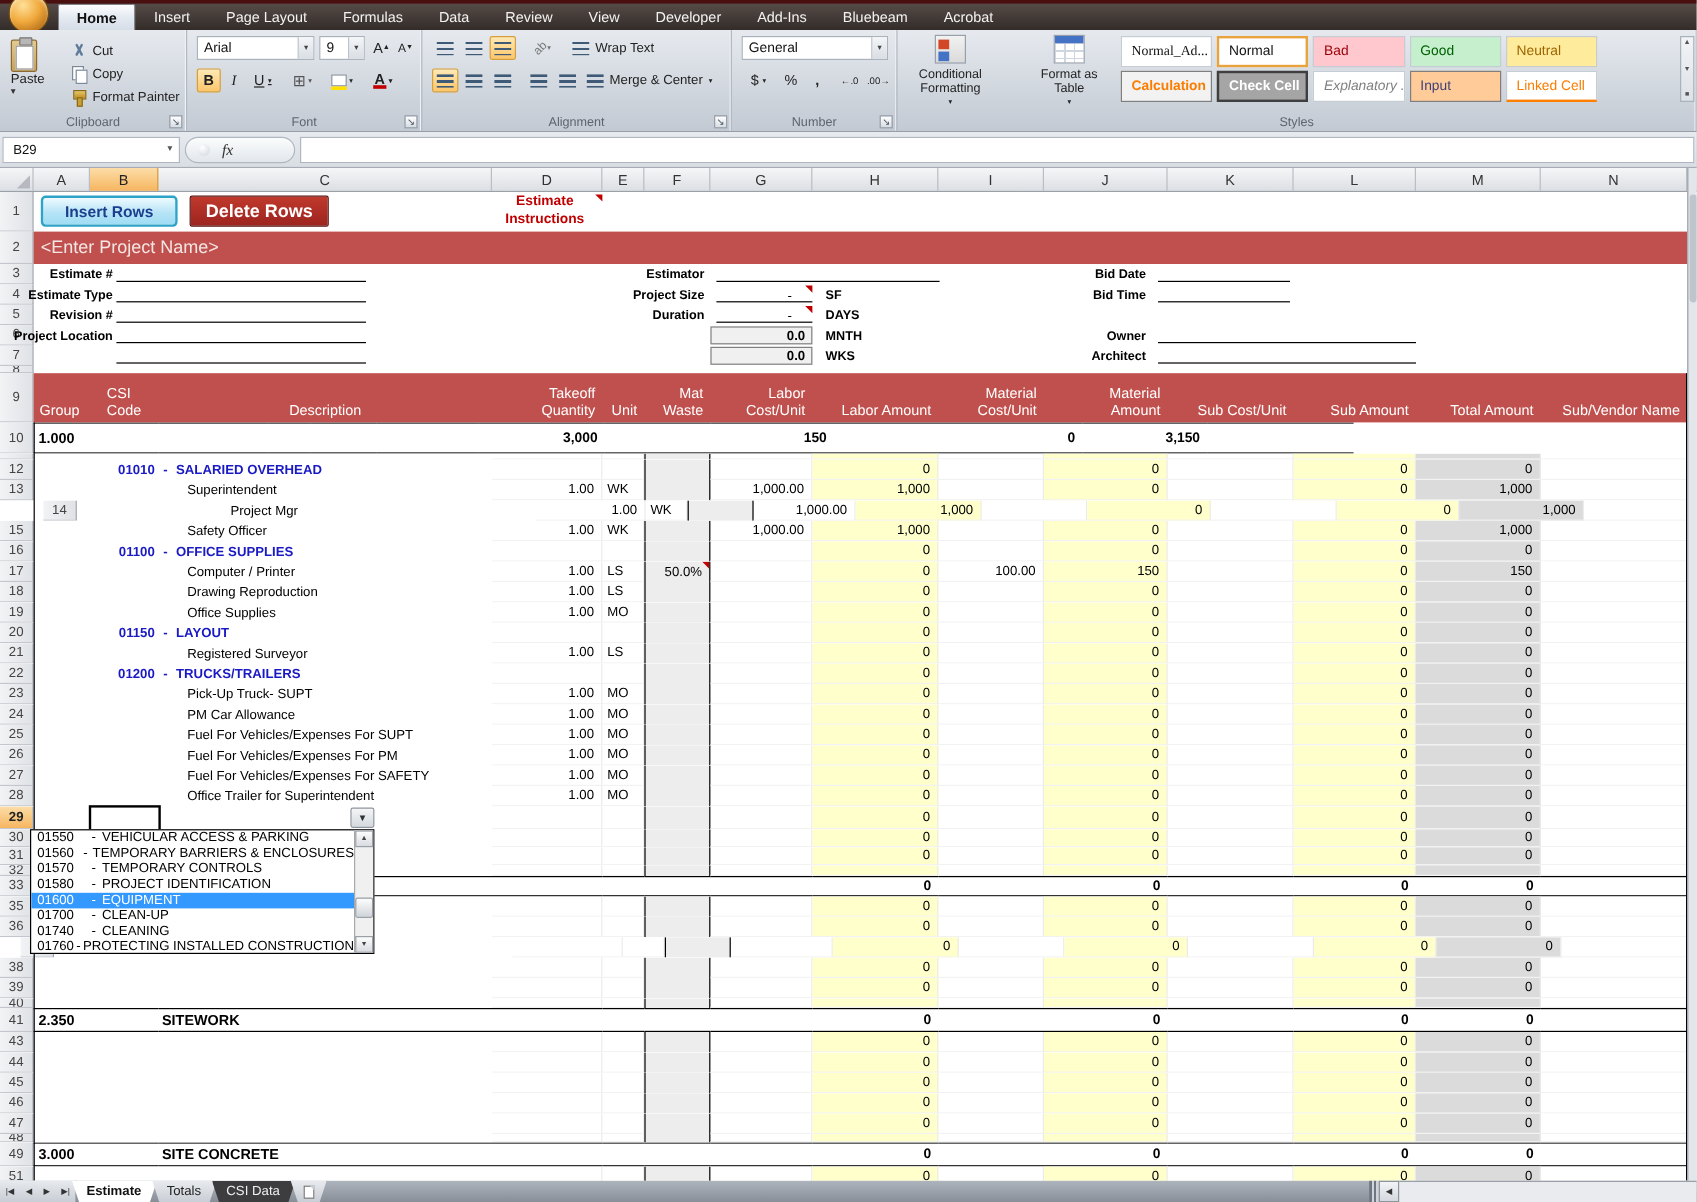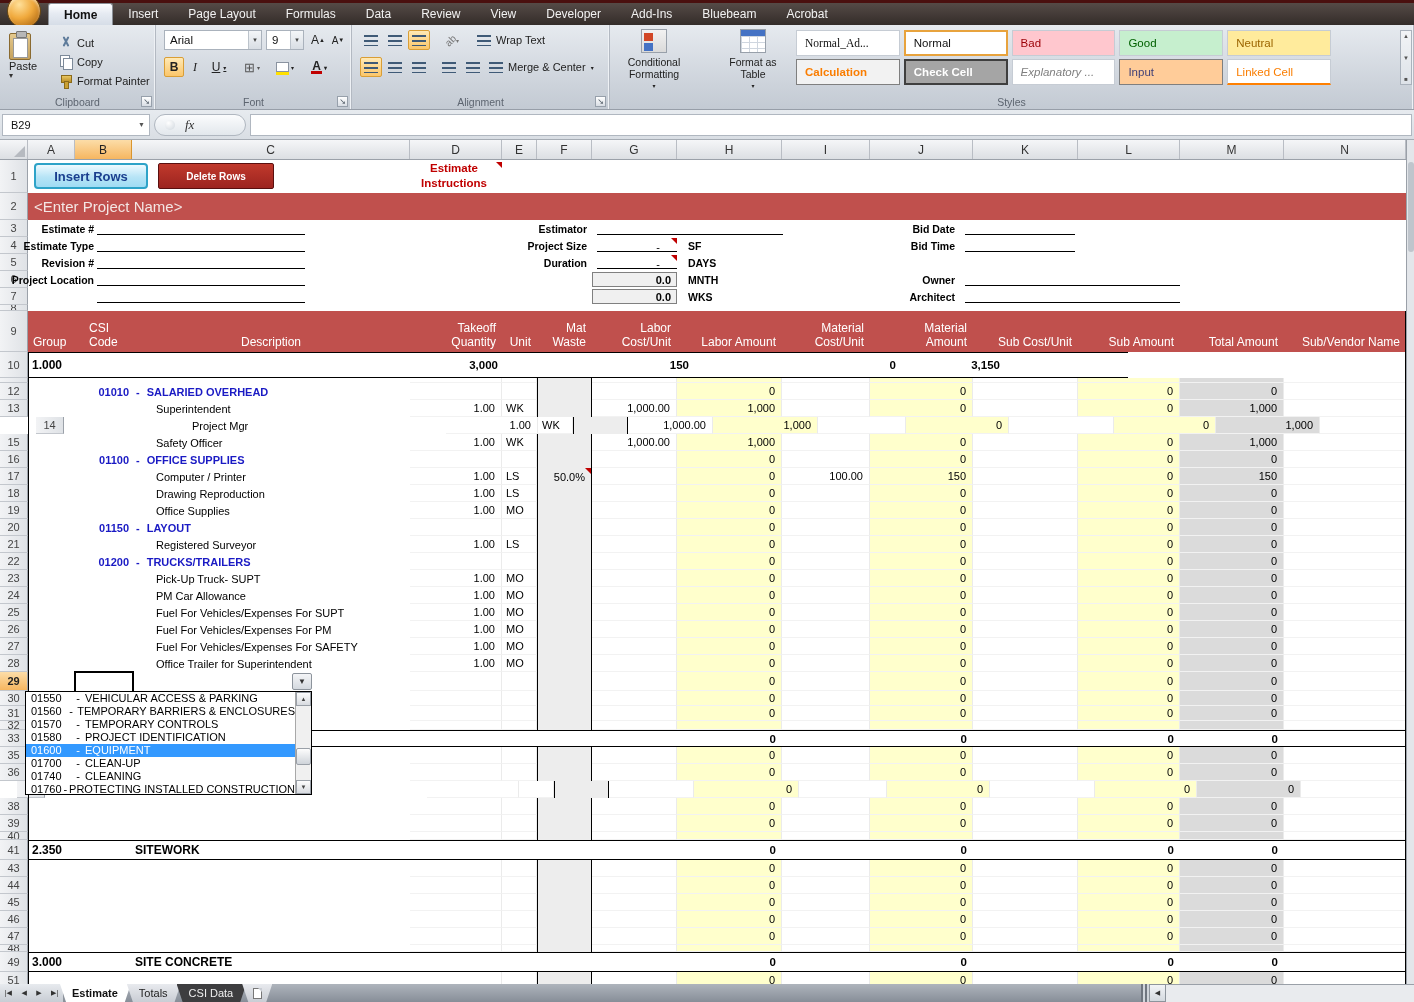--- a/index.html
+++ b/index.html
@@ -94,21 +94,21 @@
   .bt{border-top:1px solid #000}.bb{border-bottom:1px solid #000}
   .codetx{justify-content:flex-end;padding-right:3px;color:#1a1ac4;font-weight:bold}
   .secdesc{color:#1a1ac4;font-weight:bold;padding-left:4px;gap:7px}
   .detdesc{padding-left:24px}
   .gta{font-weight:bold;font-size:12px;padding-left:4px}
   .gtc{font-weight:bold;font-size:12px;padding-left:3px}
   .unittx{padding-left:4px}
   .cmark{position:absolute;right:0;top:0;width:0;height:0;border-left:6px solid transparent;border-top:6px solid #c00000}
   
   .btn-insert{position:absolute;left:34px;top:3px;width:114px;height:26px;border:2px solid #2ea3c8;border-radius:4px;background:linear-gradient(#eefaff,#b7e4f6 55%,#9fdcf4);color:#1b3f8f;font-weight:bold;font-size:13px;display:flex;align-items:center;justify-content:center}
-  .btn-delete{position:absolute;left:158px;top:3px;width:116px;height:26px;border:1px solid #5a0f0f;border-radius:2px;background:linear-gradient(#c0392c,#9c2420);color:#fff;font-weight:bold;font-size:10px;display:flex;align-items:center;justify-content:center}
+  .btn-delete{position:absolute;left:158px;top:3px;width:116px;height:26px;border:1px solid #5a0f0f;border-radius:2px;background:linear-gradient(#c0392c,#9c2420);color:#fff;font-weight:bold;font-size:15px;display:flex;align-items:center;justify-content:center}
   .instr{position:absolute;left:404px;top:1px;width:100px;color:#c00000;font-weight:bold;font-size:11.5px;text-align:center;line-height:15px}
   .banner{position:absolute;left:28px;top:33px;width:1378px;height:27px;background:#c0504d;color:#f3e6e4;font-size:15px;display:flex;align-items:center;padding-left:6px}
   .flabel{position:absolute;height:17px;display:flex;align-items:center;justify-content:flex-end;font-weight:bold;font-size:10.5px;color:#000;white-space:nowrap}
   .uline{position:absolute;height:1px;background:#000}
   .dashval{position:absolute;height:15px;display:flex;align-items:center;justify-content:flex-end;font-size:11px;padding-right:10px}
   .unitlbl{position:absolute;font-size:10.5px;font-weight:bold;color:#000}
   .graybox{position:absolute;background:#f0f0f0;border:1px solid #808080;display:flex;align-items:center;justify-content:flex-end;padding-right:5px;font-size:11px;font-weight:bold}
   .thead{position:absolute;left:28px;top:151px;width:1378px;height:41px;display:flex;background:#c0504d}
   .thc{height:100%;color:#fff;font-size:12px;display:flex;flex-direction:column;justify-content:flex-end;padding-bottom:3px;overflow:hidden}
   .thc span{line-height:14px;white-space:nowrap}
@@ -261,20 +261,40 @@
         </div>
       <div class="fbtn" style="left:136px;top:32px;width:116px;font-size:11px;justify-content:flex-start;gap:5px">
           <span class="lni"></span>
           <span>Merge &amp; Center</span>
           <span style="font-size:6px">▾</span>
         </div>
       <div class="glabel"><span>Alignment</span></div>
       <div class="launcher"></div>
     </div>
 
+    <div class="grp g-num">
+      <div class="combo" style="left:8px;top:5px;width:122px">
+          <span>General</span>
+          <span class="ca">▾</span>
+        </div>
+      <div class="fbtn" style="left:8px;top:32px;width:28px">
+          <span>$</span>
+          <span style="font-size:6px;margin-left:3px">▾</span>
+        </div>
+      <div class="fbtn" style="left:38px;top:32px;width:22px">
+          <span>%</span>
+        </div>
+      <div class="fbtn" style="left:62px;top:32px;width:18px;font-weight:bold">
+          <span>,</span>
+        </div>
+      <div class="fbtn" style="left:86px;top:32px;width:24px;font-size:8px">←<span>.0</span></div>
+      <div class="fbtn" style="left:110px;top:32px;width:24px;font-size:8px"><span>.00</span>→</div>
+      <div class="glabel"><span>Number</span></div>
+      <div class="launcher"></div>
+    </div>
 
     <div class="grp g-styles">
       <div class="bigbtn" style="left:8px">
         <span class="cfic"></span>
         <span>Conditional Formatting</span>
           <span style="font-size:6px">▾</span>
       </div>
       <div class="bigbtn" style="left:110px;width:66px">
         <span class="ftic"></span>
         <span>Format as Table</span>

